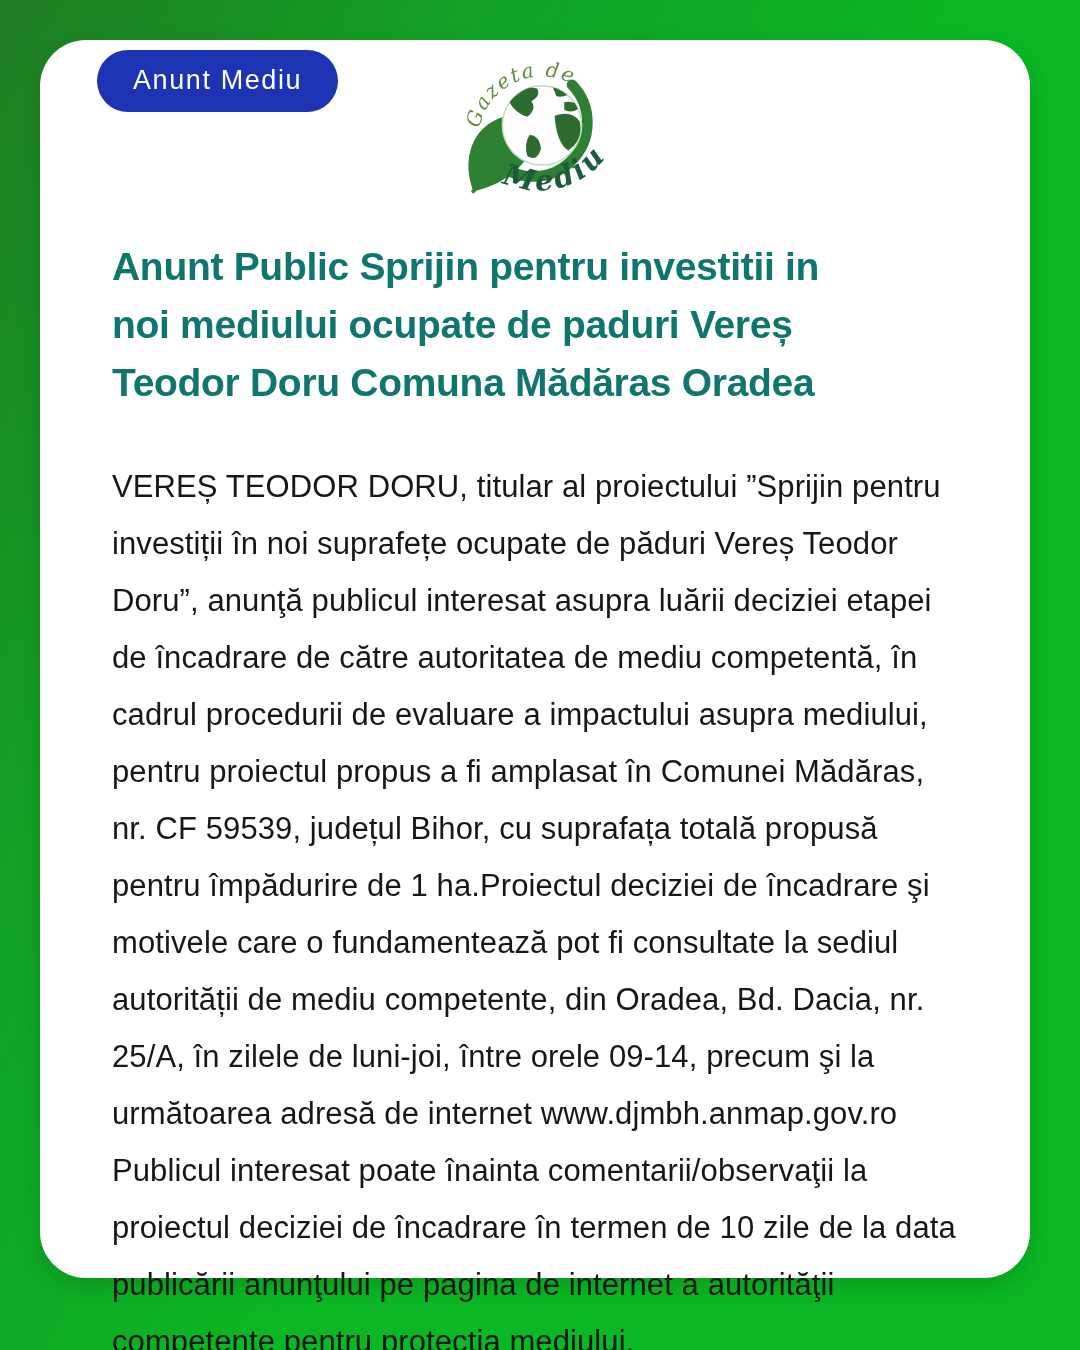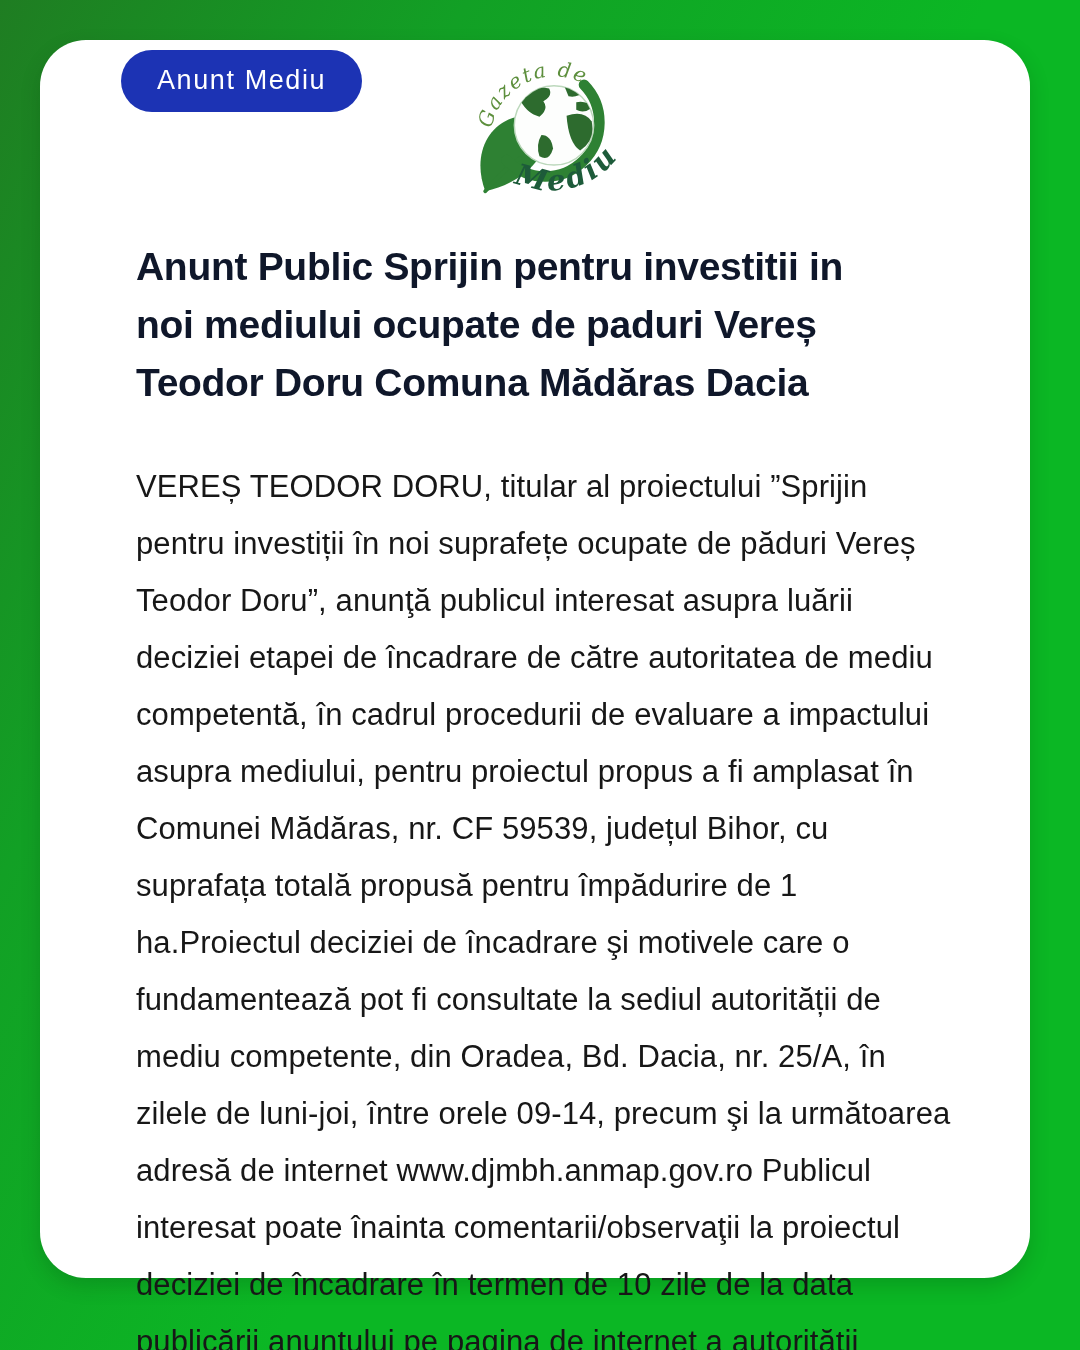--- a/index.html
+++ b/index.html
@@ -9,21 +9,21 @@
     background:linear-gradient(118deg,#1f7d22 0%,#12a025 26%,#0bb724 55%,#0bb724 100%);
     font-family:"Liberation Sans",sans-serif;
     overflow:hidden;
   }
   .card{
     position:absolute;
     left:40px;top:40px;right:50px;bottom:72px;
     background:#ffffff;
     border-radius:46px;
     box-shadow:0 8px 20px rgba(0,40,10,0.18);
-    padding:0 58px 0 96px;
+    padding:0 58px 0 72px;
     box-sizing:border-box;
   }
   .card-header{
     position:relative;
     height:150px;
     margin-top:6px;
   }
   .badge{
     position:absolute;
     left:-15px;top:4px;
@@ -39,21 +39,21 @@
     font-family:"Liberation Sans",sans-serif;
   }
   .logo{
     position:absolute;
     left:50%;top:0;
     transform:translateX(-50%);
     width:170px;height:150px;
   }
   h1.heading{
     margin:42px 0 0 0;
-    color:#0f172a;
+    color:#0f766e;
     font-size:39px;
     line-height:58px;
     font-weight:800;
     letter-spacing:-0.3px;
   }
   h1.heading span{display:block;}
   p.body-text{
     margin:46px 16px 0 0;
     color:#171717;
     font-size:31px;
@@ -114,19 +114,19 @@
           <text class="arc-bottom-text">
             <textPath href="#arcBottom" startOffset="12%">Mediu</textPath>
           </text>
         </svg>
       </div>
     </div>
 
     <h1 class="heading">
       <span>Anunt Public Sprijin pentru investitii in</span>
       <span>noi mediului ocupate de paduri Vereș</span>
-      <span>Teodor Doru Comuna Mădăras Dacia</span>
+      <span>Teodor Doru Comuna Mădăras Oradea</span>
     </h1>
 
     <p class="body-text">VEREȘ TEODOR DORU, titular al proiectului ”Sprijin pentru investiții în noi suprafețe ocupate de păduri Vereș Teodor Doru”, anunţă publicul interesat asupra luării deciziei etapei de încadrare de către autoritatea de mediu competentă, în cadrul procedurii de evaluare a impactului asupra mediului, pentru proiectul propus a fi amplasat în Comunei Mădăras, nr. CF 59539, județul Bihor, cu suprafața totală propusă pentru împădurire de 1 ha.Proiectul deciziei de încadrare şi motivele care o fundamentează pot fi consultate la sediul autorității de mediu competente, din Oradea, Bd. Dacia, nr. 25/A, în zilele de luni-joi, între orele 09-14, precum şi la următoarea adresă de internet www.djmbh.anmap.gov.ro Publicul interesat poate înainta comentarii/observaţii la proiectul deciziei de încadrare în termen de 10 zile de la data publicării anunţului pe pagina de internet a autorităţii competente pentru protecţia mediului.</p>
 
   </div>
 </div>
 
 </body></html>

